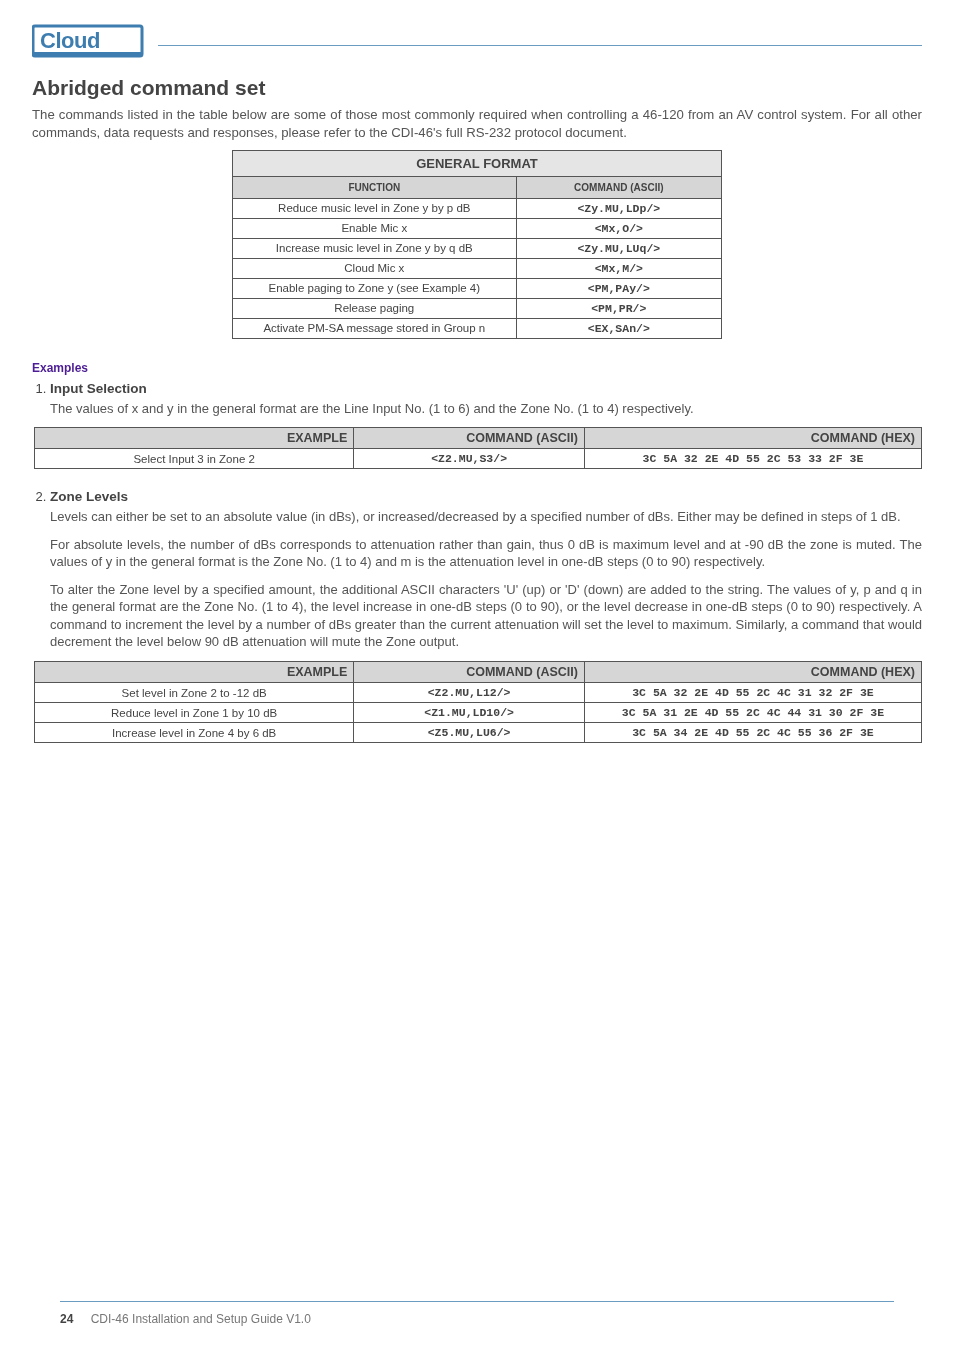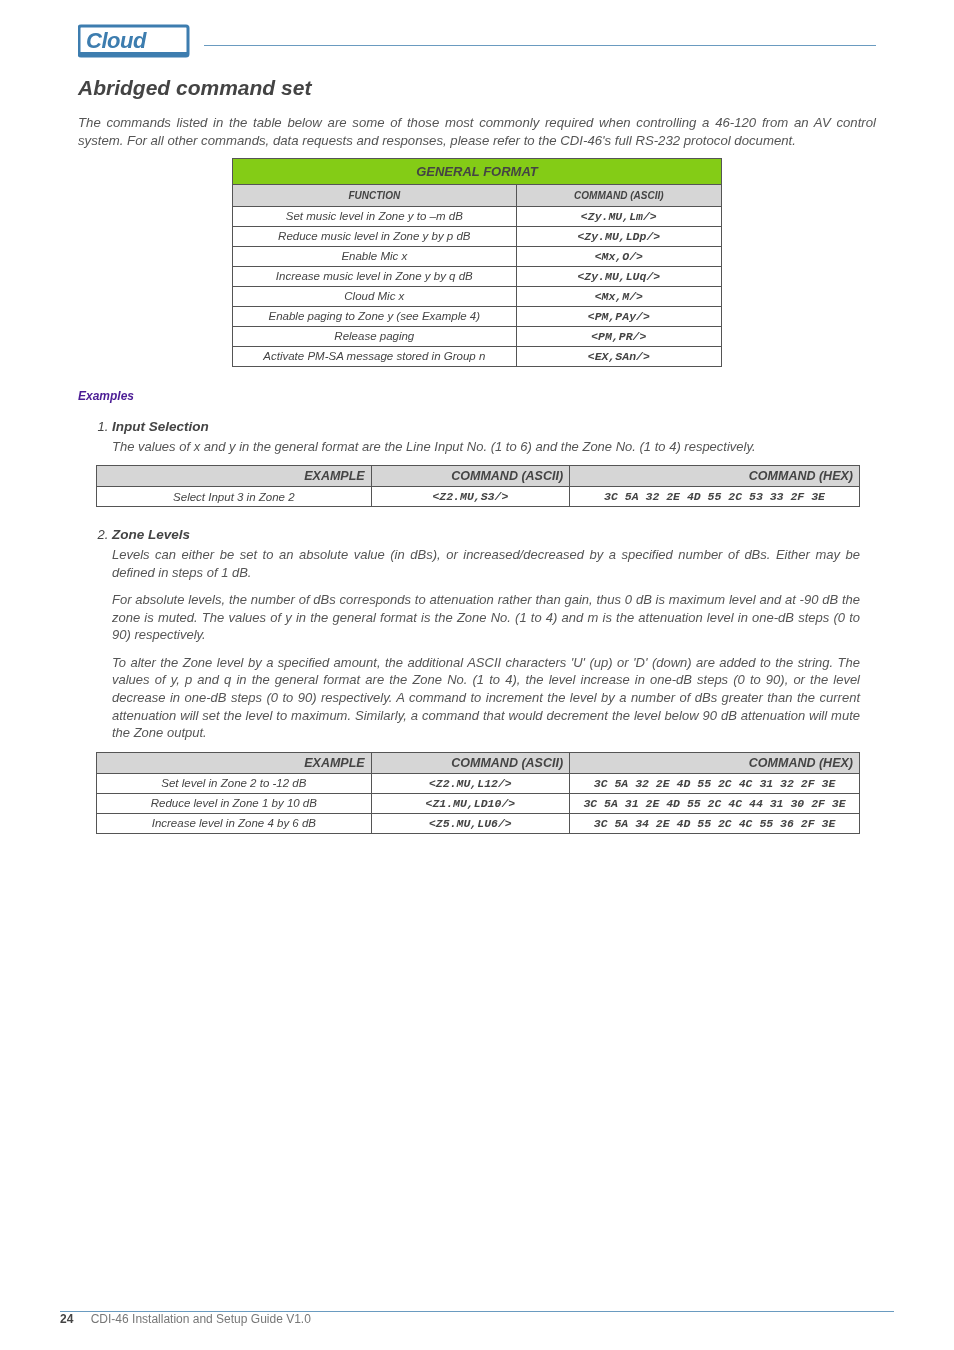--- a/index.html
+++ b/index.html
@@ -7,22 +7,21 @@
     margin: 0;
     padding: 0;
     width: 954px;
     height: 1350px;
     background: #fff;
     font-family: "Gill Sans", "Gill Sans MT", "Segoe UI", sans-serif;
     color: #3e3e3e;
     position: relative;
   }
   .page {
-    padding: 0 78px;
-    font-style: italic;
+    padding: 0 32px;
   }
   .logo-row {
     display: flex;
     align-items: center;
     padding-top: 22px;
     margin-bottom: 10px;
   }
   .logo {
     width: 112px;
     height: 40px;
@@ -32,21 +31,21 @@
     flex: 1 1 auto;
     height: 1px;
     background: #6a9bc0;
     margin-left: 14px;
     margin-top: 6px;
   }
   h2.heading {
     font-size: 21px;
     font-weight: 700;
     color: #444;
-    margin: 14px 0 14px;
+    margin: 14px 0 6px;
   }
   p.body {
     font-size: 13.2px;
     line-height: 1.35;
     color: #555;
     margin: 4px 0 2px;
     text-align: justify;
   }
 
   
@@ -61,29 +60,29 @@
     vertical-align: middle;
     color: #444;
   }
   .tbl-gen .hdr-row th {
     background: #d6d6d6;
     font-weight: 700;
     font-size: 10px;
     padding: 5px 8px;
   }
   .tbl-gen .title-row th {
-    background: #84cc16;
+    background: #e5e5e5;
     font-weight: 700;
     font-size: 13px;
     padding: 5px;
   }
   .mono { font-family: "Courier New", monospace; font-size: 12px; font-weight: 700; color: #444; }
 
   h3.sub { font-size: 12px; font-weight: 700; color: #4c1d95; margin: 20px 0 6px; }
-  ol.examples { padding-left: 18px; margin: 16px; }
+  ol.examples { padding-left: 18px; margin: 0; }
   ol.examples > li { font-size: 13px; color: #444; padding-bottom: 14px; }
   ol.examples > li .ex-title { font-weight: 700; font-size: 13.5px; }
   ol.examples > li p { font-size: 13px; color: #555; margin: 4px 0 10px; line-height: 1.35; text-align: justify; }
 
   .tbl-ex { width: 100%; border: 1px solid #555; margin: 6px 0 6px; }
   .tbl-ex-wrap { padding: 0 0 0 0; margin-left: -16px; }
   .tbl-ex th, .tbl-ex td {
     border: 1px solid #555;
     font-size: 11.5px;
     padding: 3px 6px;
@@ -91,20 +90,21 @@
     color: #444;
   }
   .tbl-ex th { background: #d6d6d6; font-weight: 700; font-size: 12.5px; text-align: right; }
 
   .footer {
     position: absolute;
     bottom: 24px;
     left: 60px;
     right: 60px;
     border-top: 1px solid #6a9bc0;
+    padding-top: 10px;
     font-size: 12px;
     color: #777;
   }
   .footer .pno { font-weight: 700; color: #444; display: inline-block; margin-right: 14px; }
 </style>
 </head>
 <body>
 
 <div class="page">
 
@@ -124,24 +124,20 @@
   <div class="tbl-center">
     <table class="tbl-gen">
       <tbody>
           <tr class="title-row">
             <th colspan="2">GENERAL FORMAT</th>
           </tr>
       <tr class="hdr-row">
         <th style="width:58%">FUNCTION</th>
         <th>COMMAND (ASCII)</th>
       </tr>
-      <tr>
-            <td>Set music level in Zone y to –m dB</td>
-            <td class="mono">&lt;Zy.MU,Lm/&gt;</td>
-          </tr>
       <tr>
             <td>Reduce music level in Zone y by p dB</td>
             <td class="mono">&lt;Zy.MU,LDp/&gt;</td>
           </tr>
       <tr>
             <td>Enable Mic x</td>
             <td class="mono">&lt;Mx,O/&gt;</td>
           </tr>
       <tr>
             <td>Increase music level in Zone y by q dB</td>

